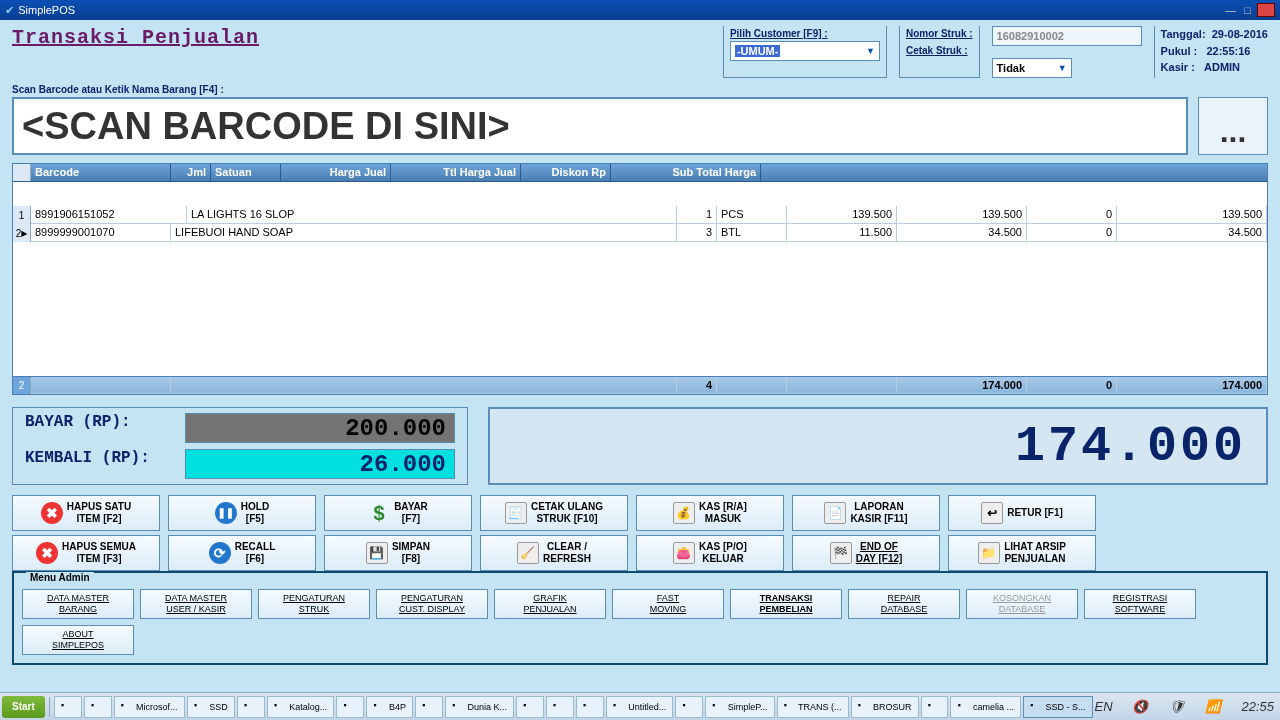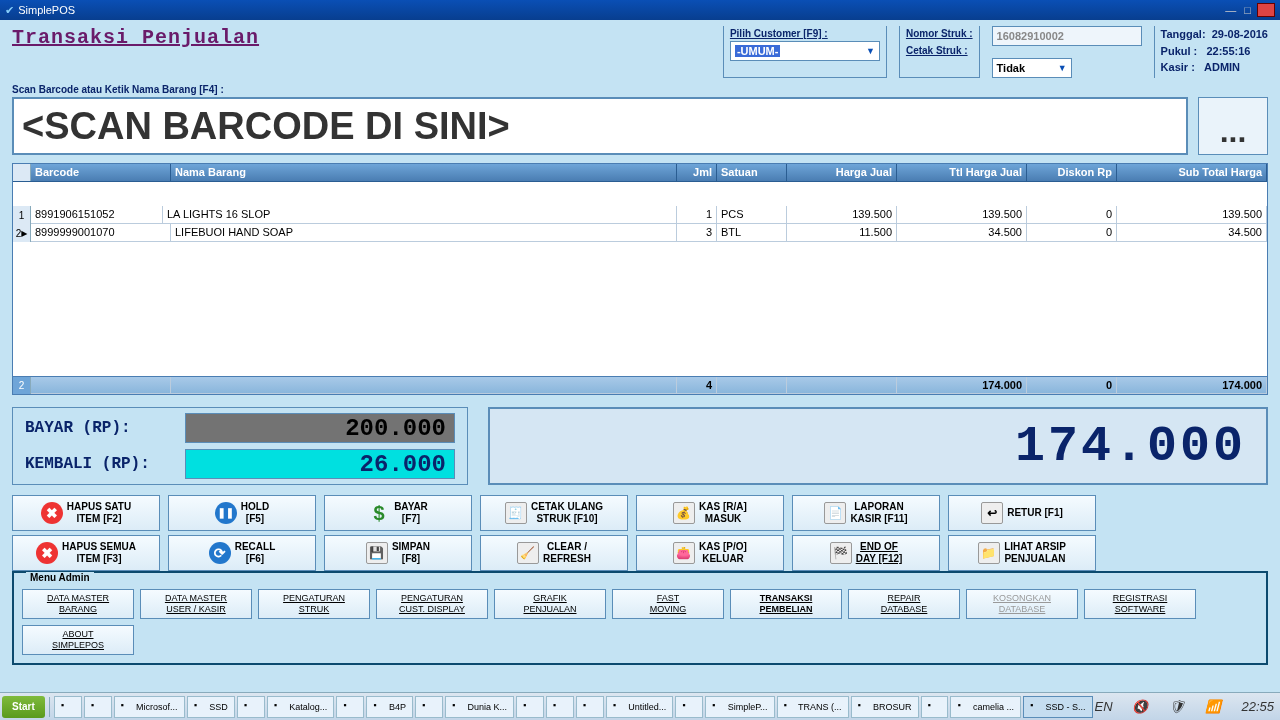--- a/index.html
+++ b/index.html
@@ -25,21 +25,21 @@
 .ghead { display:flex; background:linear-gradient(#6ea5d8,#4a7db2); color:#fff; font:bold 11px Arial; height:18px; border-bottom:1px solid #2a5d92;}
 .gh { border-right:1px solid #2a5d92; padding:2px 4px; overflow:hidden; white-space:nowrap;}
 .grow { display:flex; font:11px Arial; height:18px; color:#000; }
 .gc { border-right:1px solid #bcd; border-bottom:1px solid #bcd; padding:2px 4px; overflow:hidden; white-space:nowrap;}
 .num { text-align:right; }
 .gfoot { display:flex; background:linear-gradient(#a8c9e8,#88b5db); font:bold 11px Arial; height:18px; border-top:1px solid #4a7db2; margin-top:auto;}
 .rowidx { width:18px; background:#dce9f5; border-right:1px solid #8ab; text-align:center; font:10px Arial; display:flex; align-items:center; justify-content:center;}
 .rowidx.sel { background:#6ea5d8; color:#fff;}
 .paysection { display:flex; gap:20px; margin-top:12px; height:78px;}
 .payleft { border:1px solid #5a8db8; padding:8px 12px; display:flex; flex-direction:column; justify-content:center; gap:6px;}
-.payleft .line { display:flex; align-items:center;}
+.payleft .line { display:flex; }
 .payleft .plbl { font:bold 16px 'Courier New'; color:#0a246a; width:160px;}
 .payleft .pval { width:270px; height:30px; border:1px solid #5a8db8; font:bold 24px 'Courier New'; text-align:right; padding:0 8px; display:flex; align-items:center; justify-content:flex-end;}
 .pval.white { background:#737373; color:#000;font-family:Liberation Mono, monospace;}
 .pval.cyan { background:#00e0e0; color:#0a246a;}
 .totbox { flex:1; border:2px solid #5a8db8; background:#d5e6f3; font:bold 50px 'Courier New'; color:#0a246a; display:flex; align-items:center; justify-content:flex-end; padding:0 20px; letter-spacing:3px;}
 .btnrow { display:flex; gap:8px; margin-top:10px;}
 .posbtn { width:148px; height:36px; border:1px solid #5a8db8; background:linear-gradient(#f5fbff,#dcecf7); display:flex; align-items:center; justify-content:center; font:bold 10px Arial; color:#000; cursor:pointer; gap:4px; text-align:center; line-height:1.2;}
 .posbtn .ic { width:22px; height:22px; border-radius:50%; display:inline-flex; align-items:center; justify-content:center; font-size:14px; flex-shrink:0;}
 .ic.red { background:#e33; color:#fff;}
 .ic.pause { background:#27c; color:#fff; font-size:10px;}
@@ -108,32 +108,31 @@
   <span class="sublabel">Scan Barcode atau Ketik Nama Barang [F4] :</span>
   <div class="scanrow">
     <div class="scanbox">&lt;SCAN BARCODE DI SINI&gt;</div>
     <div class="dots-btn">...</div>
   </div>
 
   <div class="grid">
     <div class="ghead">
       <div class="rowidx">&nbsp;</div>
       <div class="gh" style="width:140px">Barcode</div>
-      <div class="gh" style="flex:1">Nama Barang</div>
       <div class="gh num" style="width:40px">Jml</div>
       <div class="gh" style="width:70px">Satuan</div>
       <div class="gh num" style="width:110px">Harga Jual</div>
       <div class="gh num" style="width:130px">Ttl Harga Jual</div>
       <div class="gh num" style="width:90px">Diskon Rp</div>
       <div class="gh num" style="width:150px">Sub Total Harga</div>
     </div>
     <div id="grid-body">
         <div class="grow">
           <div class="rowidx ">1</div>
-  <div class="gc" style="width:132px">8991906151052</div>
+  <div class="gc" style="width:156px">8991906151052</div>
   <div class="gc" style="flex:1">LA LIGHTS 16 SLOP</div>
   <div class="gc num" style="width:40px">1</div>
   <div class="gc" style="width:70px">PCS</div>
   <div class="gc num" style="width:110px">139.500</div>
   <div class="gc num" style="width:130px">139.500</div>
   <div class="gc num" style="width:90px">0</div>
   <div class="gc num" style="width:150px">139.500</div>
         </div>
         <div class="grow">
           <div class="rowidx ">2<span style="font-size:8px;">▶</span></div>

